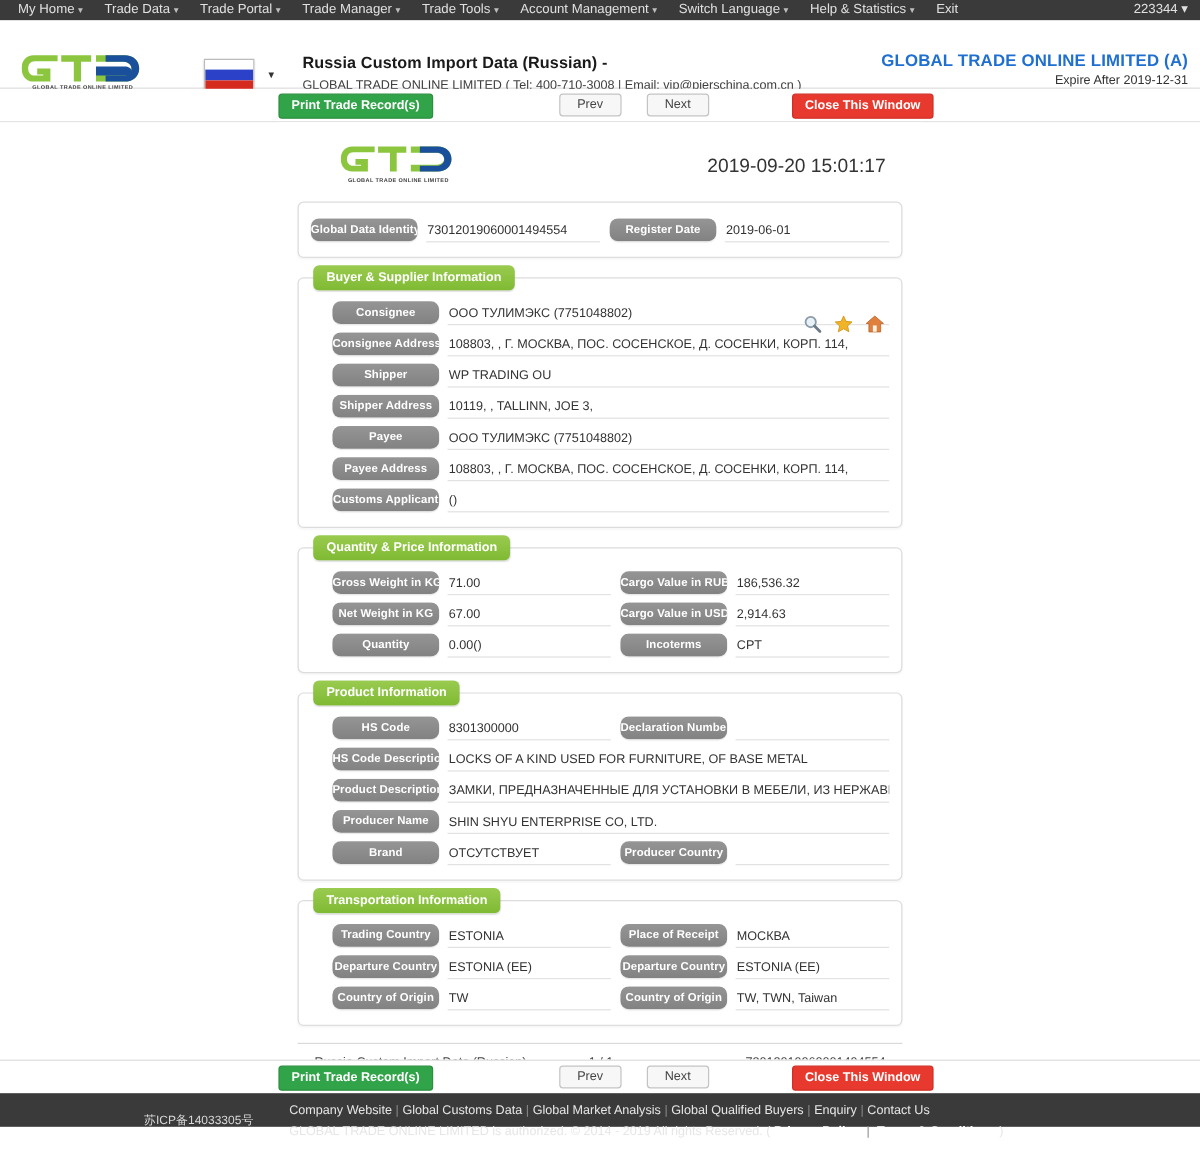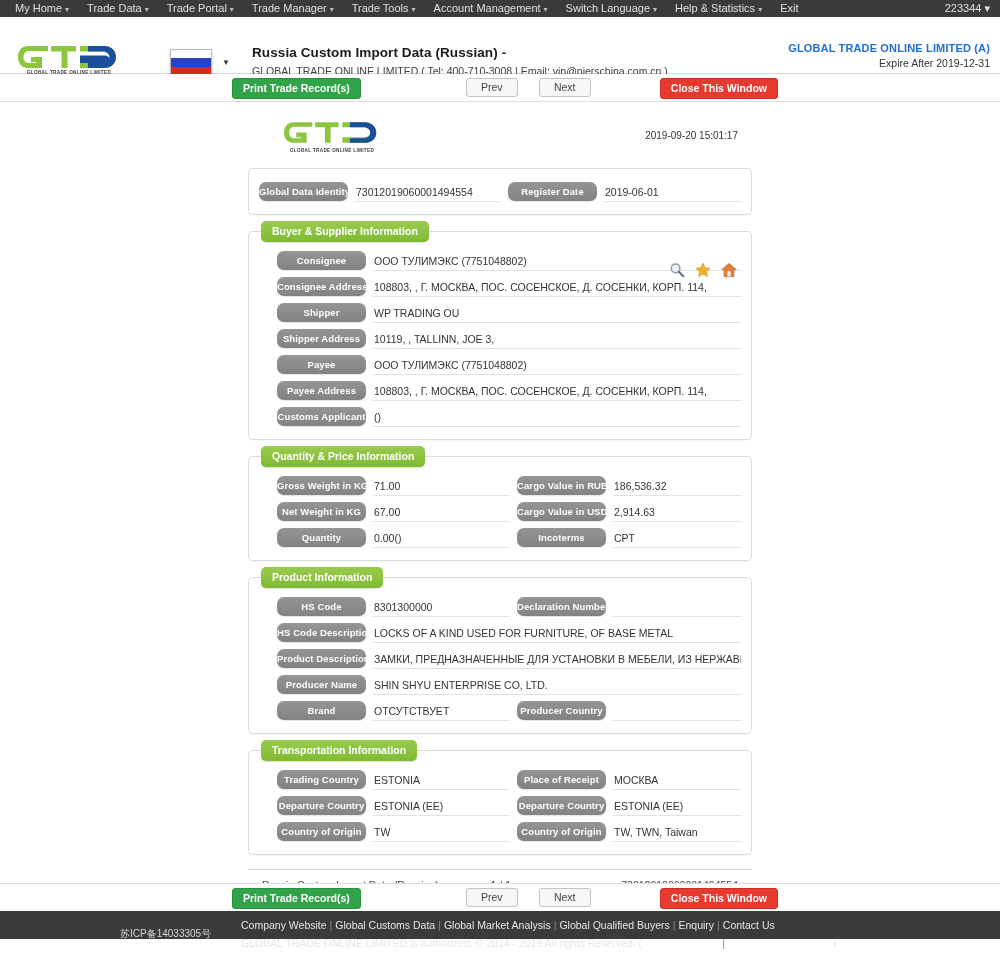--- a/index.html
+++ b/index.html
@@ -61,21 +61,21 @@
   .flag .s1 { height:33.33%; background:#ffffff; }
   .flag .s2 { height:33.33%; background:#2a41c8; }
   .flag .s3 { height:33.34%; background:#d52b1e; }
   .flag-caret { margin-left:10px; font-size:8px; color:#333; }
 
   .title-block { position:absolute; left:252px; top:28px; }
   .title-main { font-size:13.5px; font-weight:bold; color:#1a1a1a; letter-spacing:.1px;}
   .title-sub { font-size:10.5px; color:#3e3e3e; margin-top:5px; }
 
   .header-right { position:absolute; right:10px; top:25px; text-align:right; }
-  .hr-line1 { font-size:11px; color:#1f6fd0; font-weight:bold; letter-spacing:.15px;}
+  .hr-line1 { font-size:14px; color:#1f6fd0; font-weight:bold; letter-spacing:.15px;}
   .hr-line2 { font-size:10.5px; color:#333; margin-top:3px; }
   .hr-line3 { font-size:10.5px; color:#333; margin-top:3px; }
 
   
   .toolbar {
     height:28px; position:relative; background:#fff;
     border-bottom:1px solid #dcdcdc;
   }
   .toolbar.bottom { border-bottom:none; border-top:1px solid #dcdcdc; }
   .btn {
@@ -107,21 +107,21 @@
     position:relative;
   }
   .doc {
     position:absolute; left:230px; top:0; width:540px;
     background:#fff;
     padding:14px 18px 6px 18px;
   }
 
   .doc-head { position:relative; height:50px; }
   .doc-logo { position:absolute; left:36px; top:4px; }
-  .doc-date { position:absolute; right:14px; top:14px; font-size:10px; color:#333; }
+  .doc-date { position:absolute; right:14px; top:14px; font-size:16px; color:#333; }
 
   
   .panel {
     border:1px solid #dcdcdc;
     border-radius:5px;
     background:#fff;
     position:relative;
     margin-bottom:14px;
     padding:10px 10px 9px 10px;
     box-shadow:0 1px 1px rgba(0,0,0,.03);
@@ -207,21 +207,21 @@
   .footer .f-line1 { position:absolute; left:241px; top:8px; }
   .footer .f-line2 { position:absolute; left:241px; top:26px; }
   .f-link { color:#e6e6e6; cursor:pointer; }
   .f-sep { color:#8a8a8a; padding:0 3px; }
   .f-strong { font-weight:bold; color:#ffffff; }
 </style>
 </head>
 <body>
 
 <div class="topnav">
-  <div id="topnav-items" style="display:flex;align-items:flex-start;">
+  <div id="topnav-items" style="display:flex;align-items:flex-end;">
       <div class="topnav-item"><span>My Home</span><span class="caret">▾</span></div>
       <div class="topnav-item"><span>Trade Data</span><span class="caret">▾</span></div>
       <div class="topnav-item"><span>Trade Portal</span><span class="caret">▾</span></div>
       <div class="topnav-item"><span>Trade Manager</span><span class="caret">▾</span></div>
       <div class="topnav-item"><span>Trade Tools</span><span class="caret">▾</span></div>
       <div class="topnav-item"><span>Account Management</span><span class="caret">▾</span></div>
       <div class="topnav-item"><span>Switch Language</span><span class="caret">▾</span></div>
       <div class="topnav-item"><span>Help &amp; Statistics</span><span class="caret">▾</span></div>
       <div class="topnav-item"><span>Exit</span></div>
     </div>

